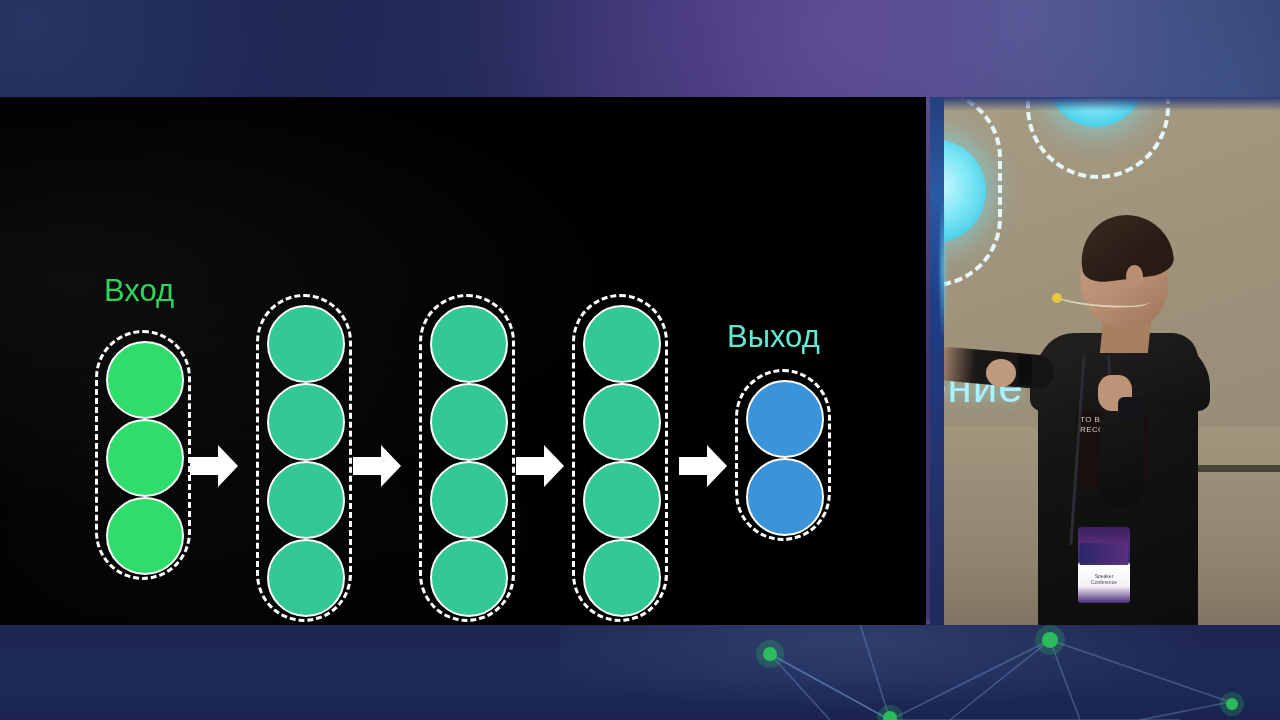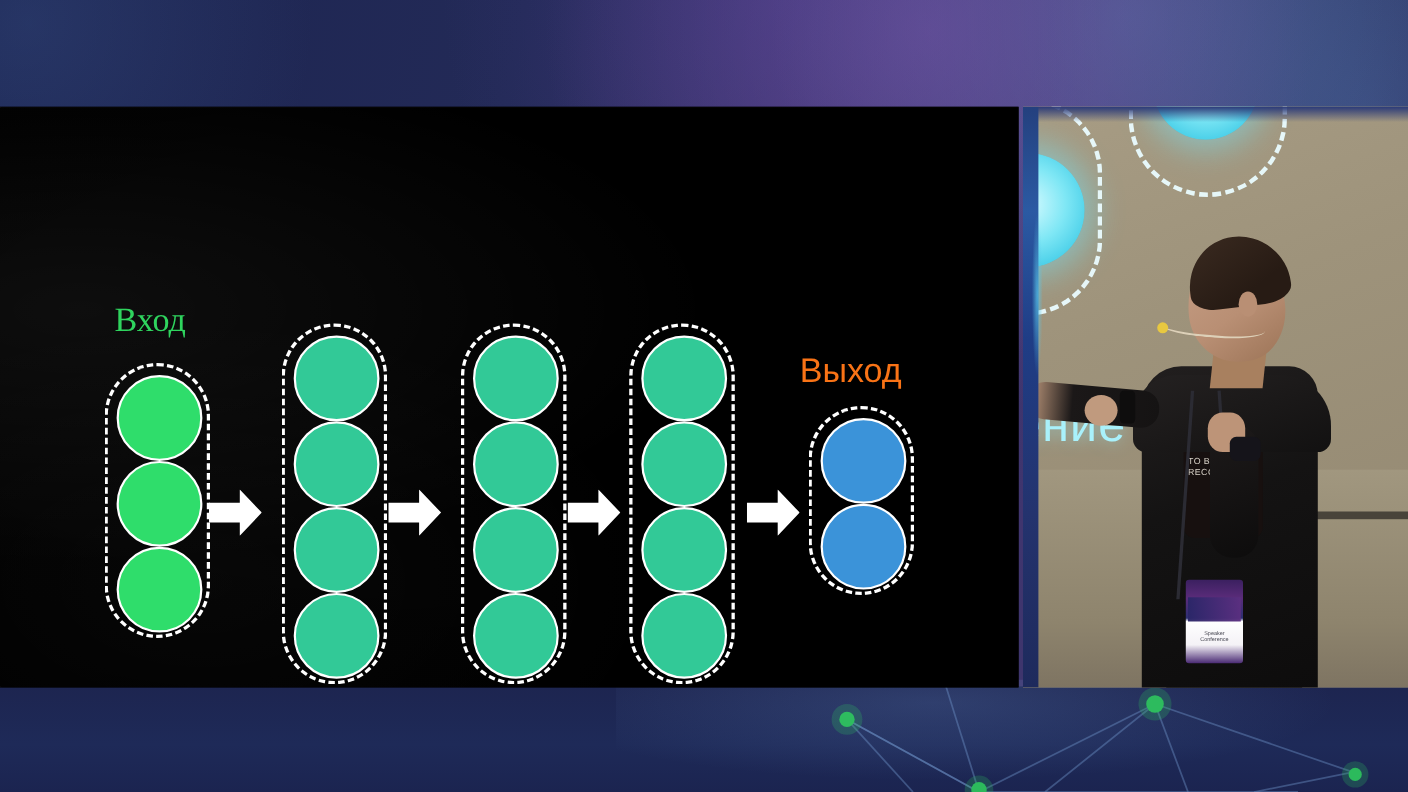--- a/index.html
+++ b/index.html
@@ -41,22 +41,22 @@
       radial-gradient(ellipse at 8% 35%, rgba(255,255,255,.055), rgba(0,0,0,0) 48%),
       radial-gradient(ellipse at 20% 82%, rgba(255,255,255,.03), rgba(0,0,0,0) 40%),
       #000;
   }
   .slide-vig{position:absolute;inset:0;background:radial-gradient(ellipse at 35% 45%, rgba(0,0,0,0) 40%, rgba(0,0,0,.55) 100%);}
 
   .slide-title{position:absolute;left:27px;top:121px;
     font-size:40px;letter-spacing:1.2px;color:#f2f2f2;font-weight:400;white-space:nowrap;}
 
   .lbl{position:absolute;white-space:nowrap;font-weight:400;}
-  .lbl-input{left:104px;top:176px;font-size:31px;color:#2fd45e;font-family:Liberation Serif, serif;}
-  .lbl-output{left:727px;top:222px;font-size:31px;color:#f97316;}
+  .lbl-input{left:104px;top:176px;font-size:31px;color:#2fd45e;}
+  .lbl-output{left:727px;top:222px;font-size:31px;color:#5eead4;}
 
   
   .layer{position:absolute;border:3px dashed #ffffff;border-radius:999px;
     box-sizing:border-box;}
   .neuron{position:absolute;border-radius:50%;border:2px solid #ffffff;box-sizing:border-box;}
   .n-in{background:#2fdd6b;}
   .n-hid{background:#32c997;}
   .n-out{background:#3b93d9;}
 
   .arrow{position:absolute;width:48px;height:42px;}

